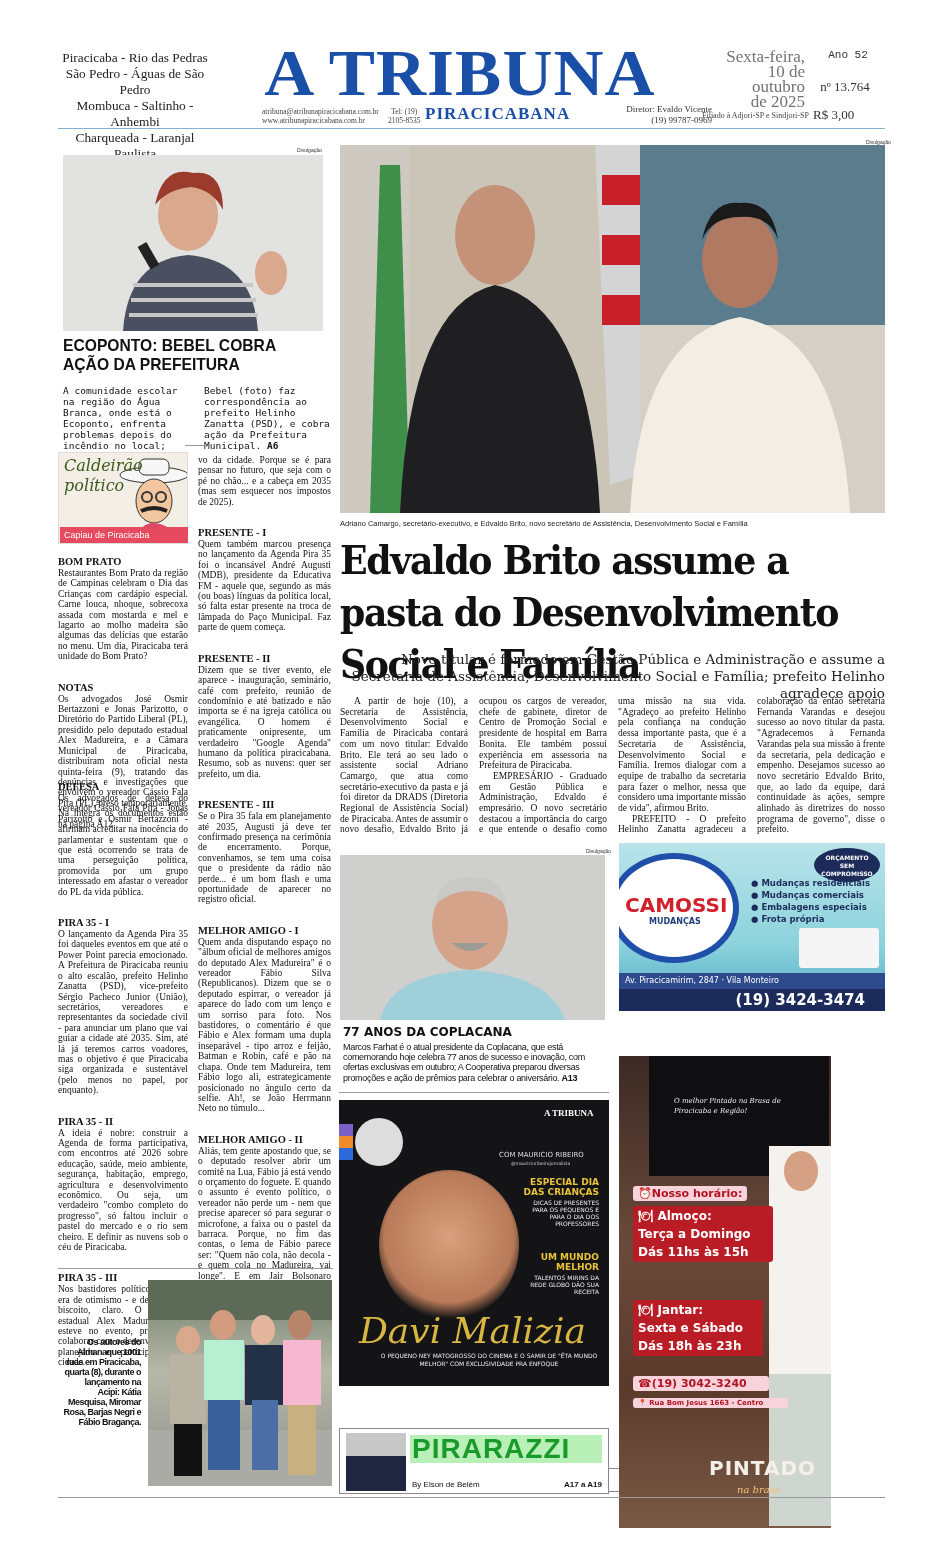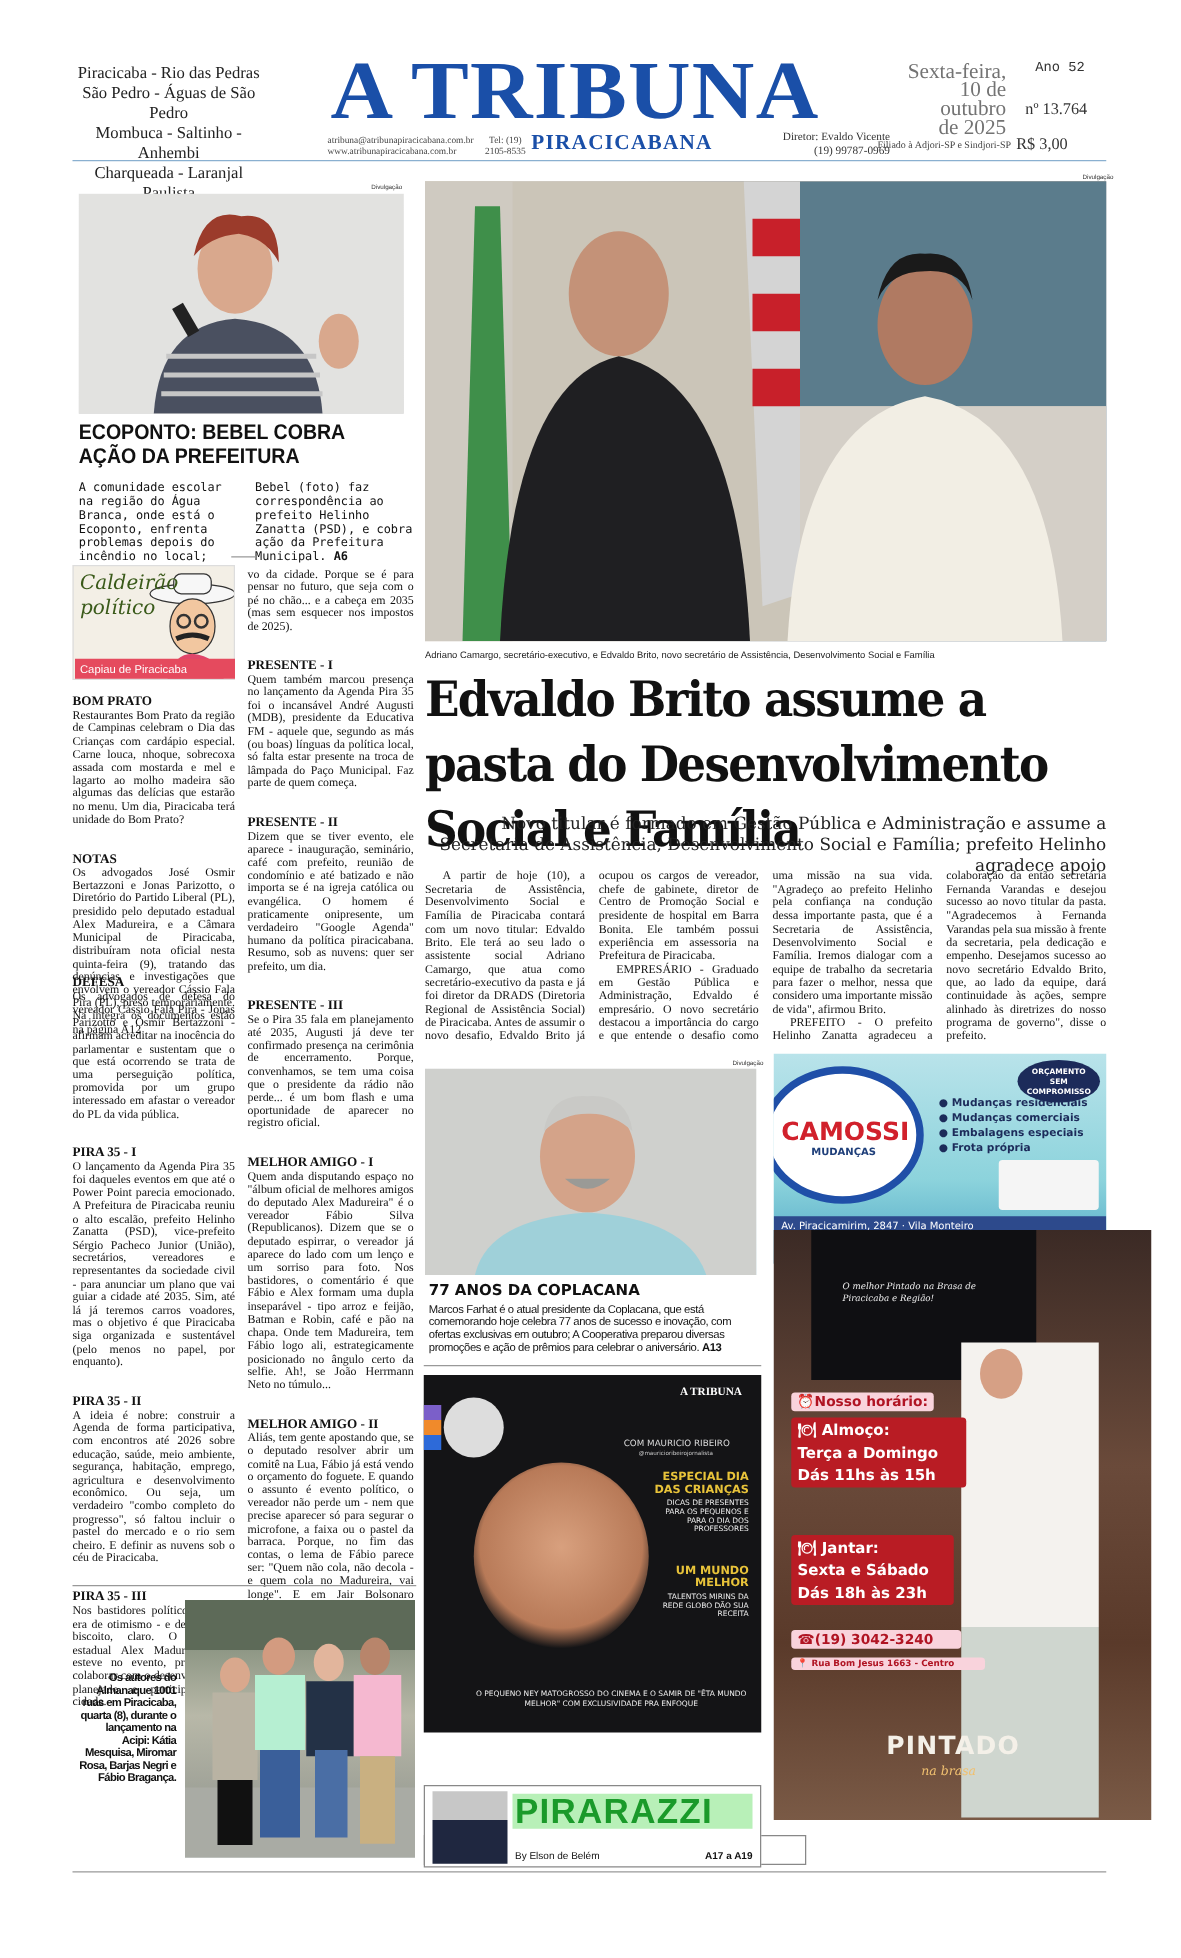--- a/index.html
+++ b/index.html
@@ -43,21 +43,21 @@
 .body4{left:340px;top:696px;width:545px;height:140px;column-count:4;column-gap:11px;font-family:"Liberation Serif",serif;font-size:9.5px;line-height:10.7px;color:#111;text-align:justify}
 .body4 p{text-indent:14px}
 .coplacana-img{left:340px;top:855px;width:265px;height:165px;background:linear-gradient(180deg,#c9ccc9 0%,#bfc7c4 60%,#9cb8c0 100%)}
 .cop-title{left:343px;top:1025px;font-family:"DejaVu Sans",sans-serif;font-weight:bold;font-size:12px;color:#111}
 .cop-text{left:343px;top:1042px;width:265px;font-family:Liberation Sans, sans-serif;font-size:9px;line-height:10.2px;color:#111;letter-spacing:-.3px}
 .enfoque{left:339px;top:1100px;width:270px;height:286px;background:#141416;overflow:hidden}
 .edicao{left:339px;top:1468px;width:306px;height:24px;border:1px solid #888;text-align:center;font-family:"Liberation Sans",sans-serif;font-weight:bold;font-size:9.5px;line-height:22px;color:#e04a36}
 .pira{left:339px;top:1428px;width:270px;height:66px;border:1px solid #888;background:#fff}
 
 .camossi{left:619px;top:843px;width:266px;height:168px;background:linear-gradient(180deg,#b9e3ea 0%,#8cd3dc 60%,#4fa7c5 100%);overflow:hidden}
-.pintado{left:619px;top:984px;width:302px;height:472px;background:linear-gradient(180deg,#3b2a25 0%,#6a4a3a 40%,#5a3a2a 70%,#7a5a46 100%);overflow:hidden}
+.pintado{left:619px;top:1056px;width:212px;height:472px;background:linear-gradient(180deg,#3b2a25 0%,#6a4a3a 40%,#5a3a2a 70%,#7a5a46 100%);overflow:hidden}
 .red-box{background:#b91c24;color:#fff;font-family:"DejaVu Sans",sans-serif;font-weight:bold;border-radius:3px;padding:1px 5px}
 .pink-box{background:#f9d3dc;color:#b01423;font-family:"DejaVu Sans",sans-serif;font-weight:bold;border-radius:3px;padding:1px 5px}
 .bottom-rule{left:58px;top:1497px;width:827px;height:1px;background:#999}
 </style>
 </head>
 <body>
 
 <div class="abs cities">
   <div>Piracicaba - Rio das Pedras</div>
   <div>São Pedro - Águas de São Pedro</div>
@@ -221,20 +221,21 @@
   <div class="abs" style="left:0;top:24px;width:14px;height:36px;background:linear-gradient(180deg,#7b5fc9 0,#7b5fc9 33%,#f08a2b 33%,#f08a2b 66%,#2d6ad9 66%)"></div>
   <div class="abs" style="left:16px;top:18px;width:48px;height:48px;border-radius:50%;background:#ddd"></div>
   <div class="abs" style="left:205px;top:8px;font-family:'Liberation Serif',serif;font-weight:bold;font-size:9px;color:#fff">A TRIBUNA</div>
   <div class="abs" style="left:160px;top:51px;font-family:'DejaVu Sans',sans-serif;font-size:7px;color:#ddd">COM MAURICIO RIBEIRO</div>
   <div class="abs" style="left:172px;top:61px;font-family:'DejaVu Sans',sans-serif;font-size:4.5px;color:#ccc">@mauricioribeirojornalista</div>
   <div class="abs" style="left:40px;top:70px;width:140px;height:150px;border-radius:50%;background:radial-gradient(circle at 50% 45%,#d8a07e 0,#b87a58 60%,#141416 75%)"></div>
   <div class="abs" style="right:10px;top:77px;width:90px;text-align:right;font-family:'DejaVu Sans',sans-serif;font-weight:bold;font-size:9px;line-height:10px;color:#e8c33a">ESPECIAL DIA DAS CRIANÇAS</div>
   <div class="abs" style="right:10px;top:99px;width:80px;text-align:right;font-family:'DejaVu Sans',sans-serif;font-size:6px;line-height:7px;color:#eee">DICAS DE PRESENTES PARA OS PEQUENOS E PARA O DIA DOS PROFESSORES</div>
   <div class="abs" style="right:10px;top:152px;width:80px;text-align:right;font-family:'DejaVu Sans',sans-serif;font-weight:bold;font-size:9px;line-height:10px;color:#e8c33a">UM MUNDO MELHOR</div>
   <div class="abs" style="right:10px;top:174px;width:80px;text-align:right;font-family:'DejaVu Sans',sans-serif;font-size:6px;line-height:7px;color:#eee">TALENTOS MIRINS DA REDE GLOBO DÃO SUA RECEITA</div>
+  <div class="abs" style="left:20px;top:210px;font-family:'DejaVu Serif',serif;font-style:italic;font-size:36px;color:#d8b642">Davi Malizia</div>
   <div class="abs" style="left:40px;top:252px;width:220px;text-align:center;font-family:'DejaVu Sans',sans-serif;font-size:6px;line-height:7.5px;color:#eee">O PEQUENO NEY MATOGROSSO DO CINEMA E O SAMIR DE "ÊTA MUNDO MELHOR" COM EXCLUSIVIDADE PRA ENFOQUE</div>
 </div>
 <div class="abs edicao">Edição: 24 páginas - inclui Tabloide Enfoque</div>
 
 <div class="abs pira">
   <div class="abs" style="left:6px;top:4px;width:60px;height:58px;background:linear-gradient(180deg,#c7c7c7 0,#c7c7c7 40%,#1f2740 40%)"></div>
   <div class="abs" style="left:70px;top:6px;width:192px;height:28px;background:#b8f0b8"></div>
   <div class="abs" style="left:72px;top:4px;font-family:'Liberation Sans',sans-serif;font-weight:bold;font-size:28px;color:#1a9a2a;letter-spacing:1px">PIRARAZZI</div>
   <div class="abs" style="left:72px;top:51px;font-family:'Liberation Sans',sans-serif;font-size:8px;color:#111">By Elson de Belém</div>
   <div class="abs" style="right:6px;top:51px;font-family:'Liberation Sans',sans-serif;font-weight:bold;font-size:8px;color:#111">A17 a A19</div>

